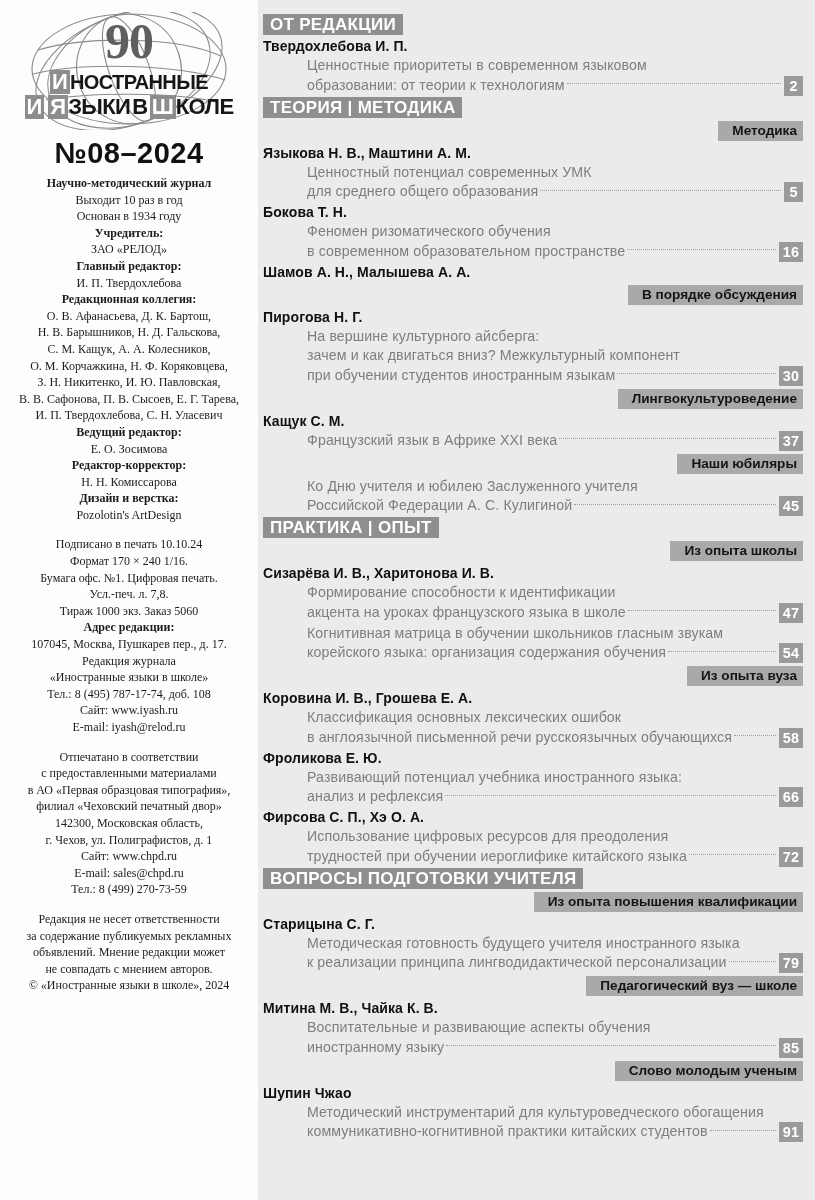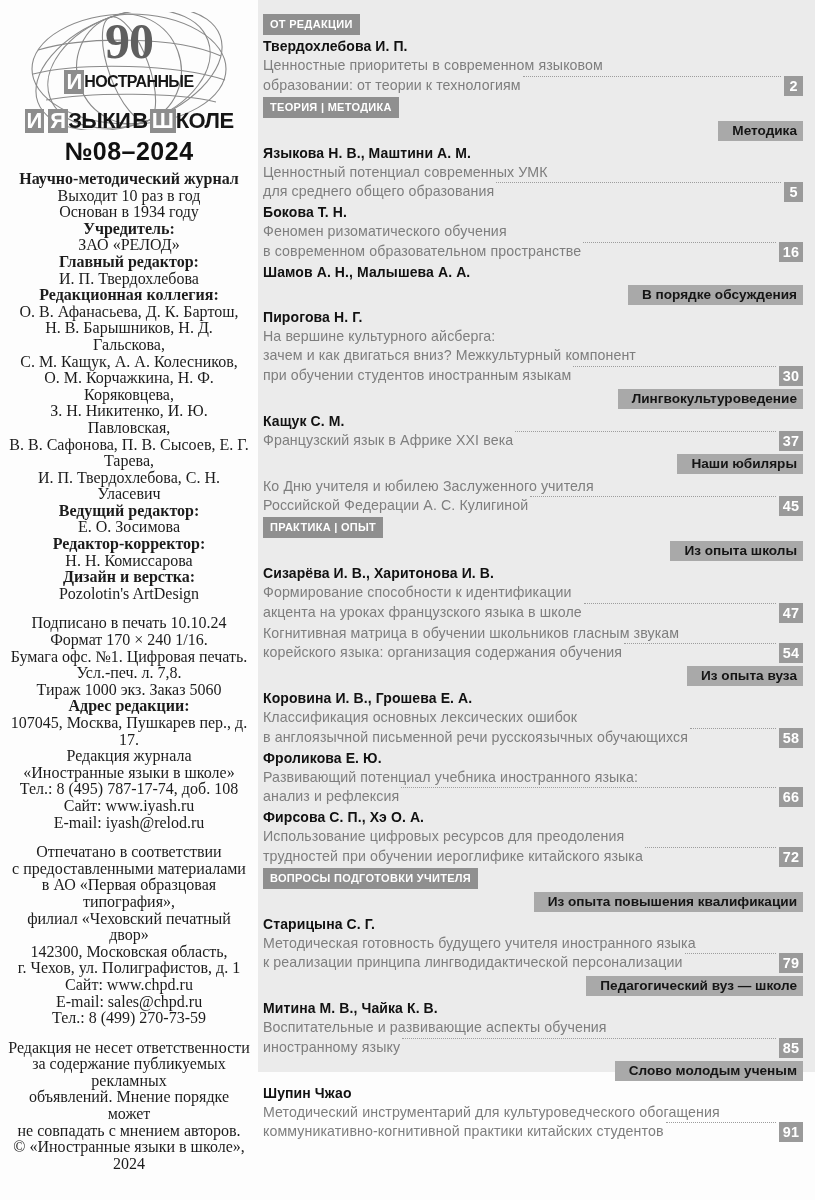--- a/index.html
+++ b/index.html
@@ -4,21 +4,21 @@
 <style>
   * { box-sizing: border-box; margin: 0; padding: 0; }
   html, body {
     width: 815px; height: 1200px;
     background: #fdfdfd;
     font-family: "Liberation Sans", sans-serif;
     overflow: hidden;
   }
   #page {
     position: relative;
-    width: 815px; height: 1072px;
+    width: 815px; height: 1200px;
     display: flex;
     background: #c2410c;
   }
 
   
   .left-col {
     width: 258px;
     flex: 0 0 258px;
     padding: 6px 8px 0 8px;
     text-align: center;
@@ -31,45 +31,45 @@
     position: relative;
     width: 226px;
     height: 118px;
     margin: 6px auto 2px auto;
   }
   .logo-wrap svg { position: absolute; left: 0; top: 0; }
 
   .issue-no {
     font-family: "Liberation Sans", sans-serif;
     font-weight: bold;
-    font-size: 25px;
+    font-size: 29px;
     letter-spacing: 0.5px;
     margin-top: 7px;
     margin-bottom: 5px;
     color: #111;
   }
-  .masthead-line { font-size: 16px; line-height: 16.6px; }
+  .masthead-line { font-size: 12px; line-height: 16.6px; }
   .masthead-line.b { font-weight: bold; }
   .masthead-gap { height: 13px; }
 
   
   .right-col {
     flex: 1 1 auto;
     background: #ebebeb;
     padding: 14px 12px 0 5px;
     font-family: "Liberation Sans", sans-serif;
     position: relative;
   }
 
   .sec-head {
     display: inline-block;
     background: #8f8f8f;
     color: #ffffff;
     font-weight: bold;
-    font-size: 11px;
+    font-size: 17px;
     letter-spacing: 0.3px;
     padding: 3px 7px 3px 7px;
     line-height: 15px;
     margin: 0 0 0 0;
   }
   .sec-head-row { margin: 0 0 2px 0; }
 
   .sub-head-row { text-align: right; margin: 3px 0 3px 0; }
   .sub-head {
     display: inline-block;
@@ -85,25 +85,26 @@
   .entry-author {
     font-weight: bold;
     font-size: 14px;
     color: #111111;
     line-height: 19px;
     letter-spacing: 0.1px;
   }
   .entry-title { }
   .tline {
     display: flex;
-    align-items: flex-start;
+    align-items: center;
     font-size: 14.2px;
     color: #7e7e7e;
     line-height: 19.5px;
     letter-spacing: 0.1px;
+    margin-left: 44px;
   }
   .tline .txt { white-space: pre; flex: 0 0 auto; }
   .tline .dots {
     flex: 1 1 auto;
     border-bottom: 1.6px dotted #9d9d9d;
     margin: 0 2px 4px 2px;
     min-width: 4px;
     height: 1px;
   }
   .tline.nodots .dots { border-bottom: none; }
@@ -137,23 +138,23 @@
           <ellipse cx="113" cy="57" rx="84" ry="55" transform="rotate(-20 113 57)"></ellipse>
           <path d="M22 38 C 70 24, 160 24, 205 44"></path>
           <path d="M17 62 C 66 50, 160 52, 209 68"></path>
           <path d="M30 88 C 75 80, 160 80, 200 90"></path>
         </g>
         <text x="113" y="46" text-anchor="middle" font-family="'Liberation Serif', serif" font-size="50" font-weight="bold" fill="#5f5f5f" letter-spacing="-1">90</text>
       </svg>
 
       <div style="position:absolute;left:0;top:58px;width:226px;text-align:center;">
         <div style="white-space:nowrap;line-height:24px;">
-          <span style="display:inline-block;background:#8d8d8d;color:#fff;font-family:'Liberation Sans',sans-serif;font-weight:bold;font-size:22px;padding:0 2px;vertical-align:top;">И</span><span style="font-family:'Liberation Sans',sans-serif;font-weight:bold;font-size:16px;color:#161616;letter-spacing:-0.6px;vertical-align:top;margin-top:12px;">НОСТРАННЫЕ</span>
-        </div>
-        <div style="white-space:nowrap;line-height:24px;margin-top:15px;">
+          <span style="display:inline-block;background:#8d8d8d;color:#fff;font-family:'Liberation Sans',sans-serif;font-weight:bold;font-size:22px;padding:0 2px;vertical-align:top;">И</span><span style="font-family:'Liberation Sans',sans-serif;font-weight:bold;font-size:20px;color:#161616;letter-spacing:-0.6px;vertical-align:top;margin-top:12px;">НОСТРАННЫЕ</span>
+        </div>
+        <div style="white-space:nowrap;line-height:24px;margin-top:1px;">
           <span style="display:inline-block;background:#8d8d8d;color:#fff;font-family:'Liberation Sans',sans-serif;font-weight:bold;font-size:22px;padding:0 2px;vertical-align:top;">И</span>
           <span style="display:inline-block;background:#8d8d8d;color:#fff;font-family:'Liberation Sans',sans-serif;font-weight:bold;font-size:22px;padding:0 2px;vertical-align:top;">Я</span><span style="font-family:'Liberation Sans',sans-serif;font-weight:bold;font-size:22px;color:#161616;letter-spacing:-0.6px;vertical-align:top;">ЗЫКИ</span><span style="font-family:'Liberation Sans',sans-serif;font-weight:bold;font-size:22px;color:#161616;letter-spacing:-0.6px;vertical-align:top;padding:0 2px;">В</span><span style="display:inline-block;background:#8d8d8d;color:#fff;font-family:'Liberation Sans',sans-serif;font-weight:bold;font-size:22px;padding:0 2px;vertical-align:top;">Ш</span><span style="font-family:'Liberation Sans',sans-serif;font-weight:bold;font-size:22px;color:#161616;letter-spacing:-0.6px;vertical-align:top;">КОЛЕ</span>
         </div>
       </div>
     </div>
 
     <div class="issue-no">№08–2024</div>
 
     <div id="masthead-lines">
         <div class="masthead-line b">Научно-методический журнал</div>
@@ -196,21 +197,21 @@
         <div class="masthead-line">в АО «Первая образцовая типография»,</div>
         <div class="masthead-line">филиал «Чеховский печатный двор»</div>
         <div class="masthead-line">142300, Московская область,</div>
         <div class="masthead-line">г. Чехов, ул. Полиграфистов, д. 1</div>
         <div class="masthead-line">Сайт: www.chpd.ru</div>
         <div class="masthead-line">E-mail: sales@chpd.ru</div>
         <div class="masthead-line">Тел.: 8 (499) 270-73-59</div>
         <div class="masthead-gap"></div>
         <div class="masthead-line">Редакция не несет ответственности</div>
         <div class="masthead-line">за содержание публикуемых рекламных</div>
-        <div class="masthead-line">объявлений. Мнение порядке может</div>
+        <div class="masthead-line">объявлений. Мнение редакции может</div>
         <div class="masthead-line">не совпадать с мнением авторов.</div>
         <div class="masthead-line">© «Иностранные языки в школе», 2024</div>
       </div>
   </div>
 
   <div class="right-col">
     <div id="contents-list">
         <div class="sec-head-row"><span class="sec-head">ОТ РЕДАКЦИИ</span></div>
         <div class="entry">
           <div class="entry-author">Твердохлебова И. П.</div>

